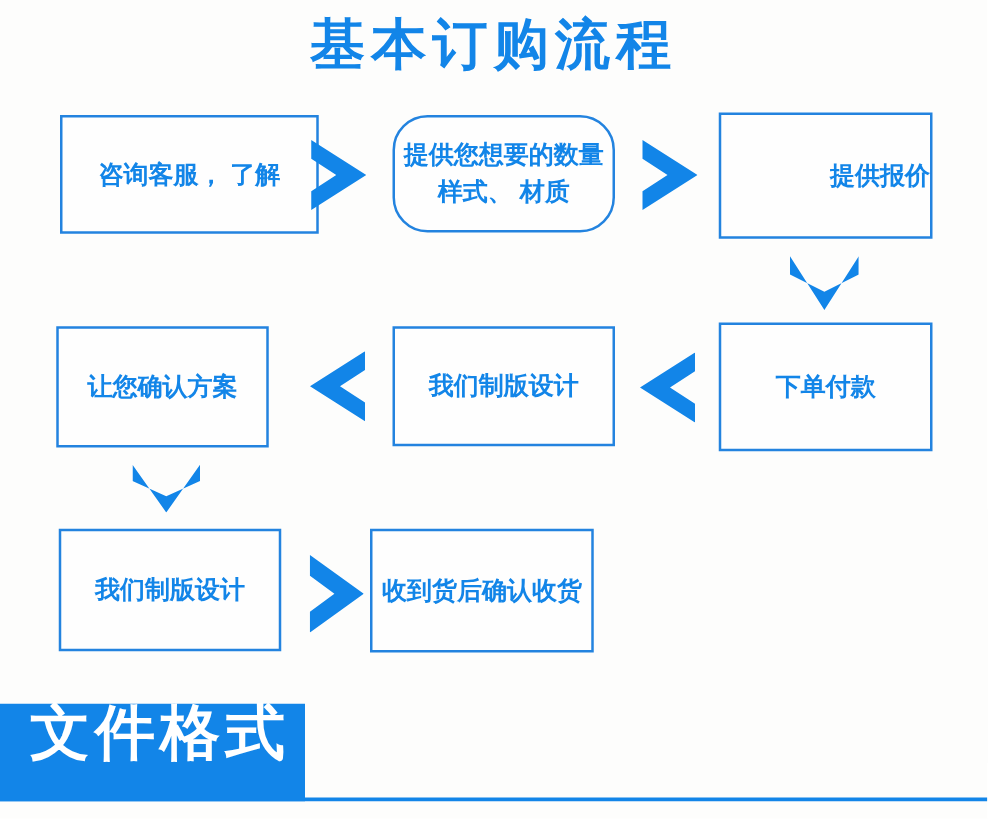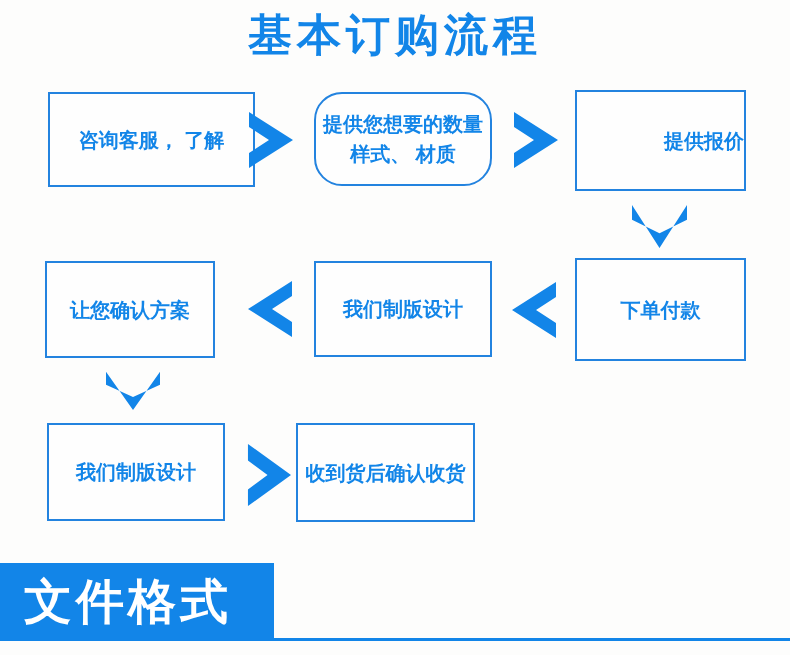--- a/index.html
+++ b/index.html
@@ -39,24 +39,23 @@
   .box-line {
     line-height: 30px;
     white-space: nowrap;
   }
   .chev { position: absolute; }
   .chev svg { display: block; width: 100%; height: 100%; }
   .chev svg polygon { fill: var(--accent); }
   .footer-bar {
     position: absolute;
     left: 0; top: 563px;
-    width: 274px; height: 78px;
+    width: 244px; height: 78px;
     background: var(--accent);
     display: flex;
-    align-items: center;
   }
   .footer-label {
     color: #ffffff;
     font-weight: bold;
     font-size: 48px;
     letter-spacing: 4px;
     padding-left: 24px;
     line-height: 1;
   }
   .footer-line {

